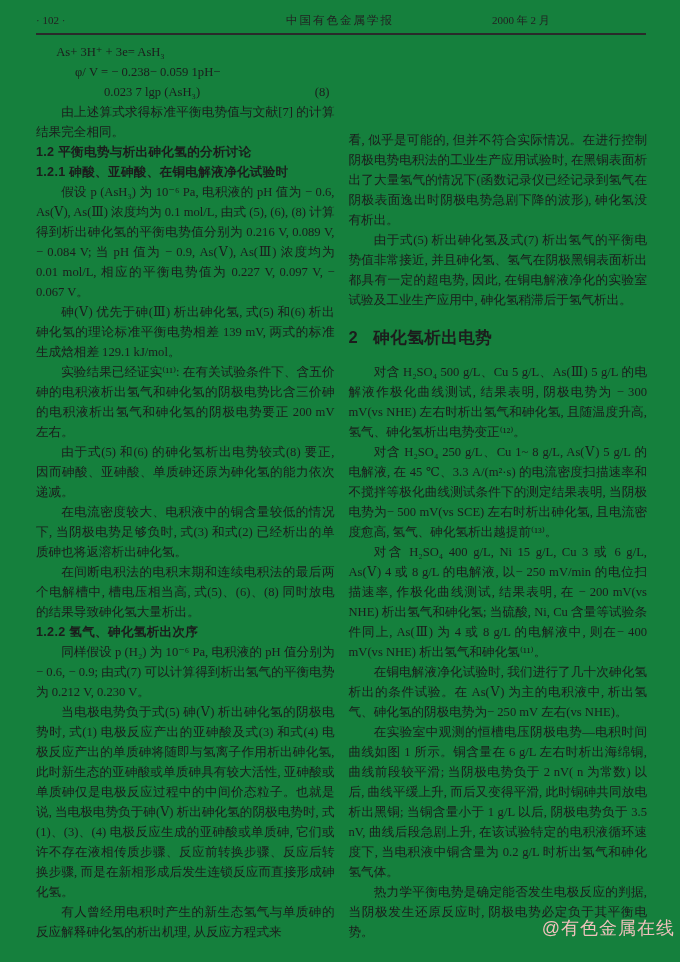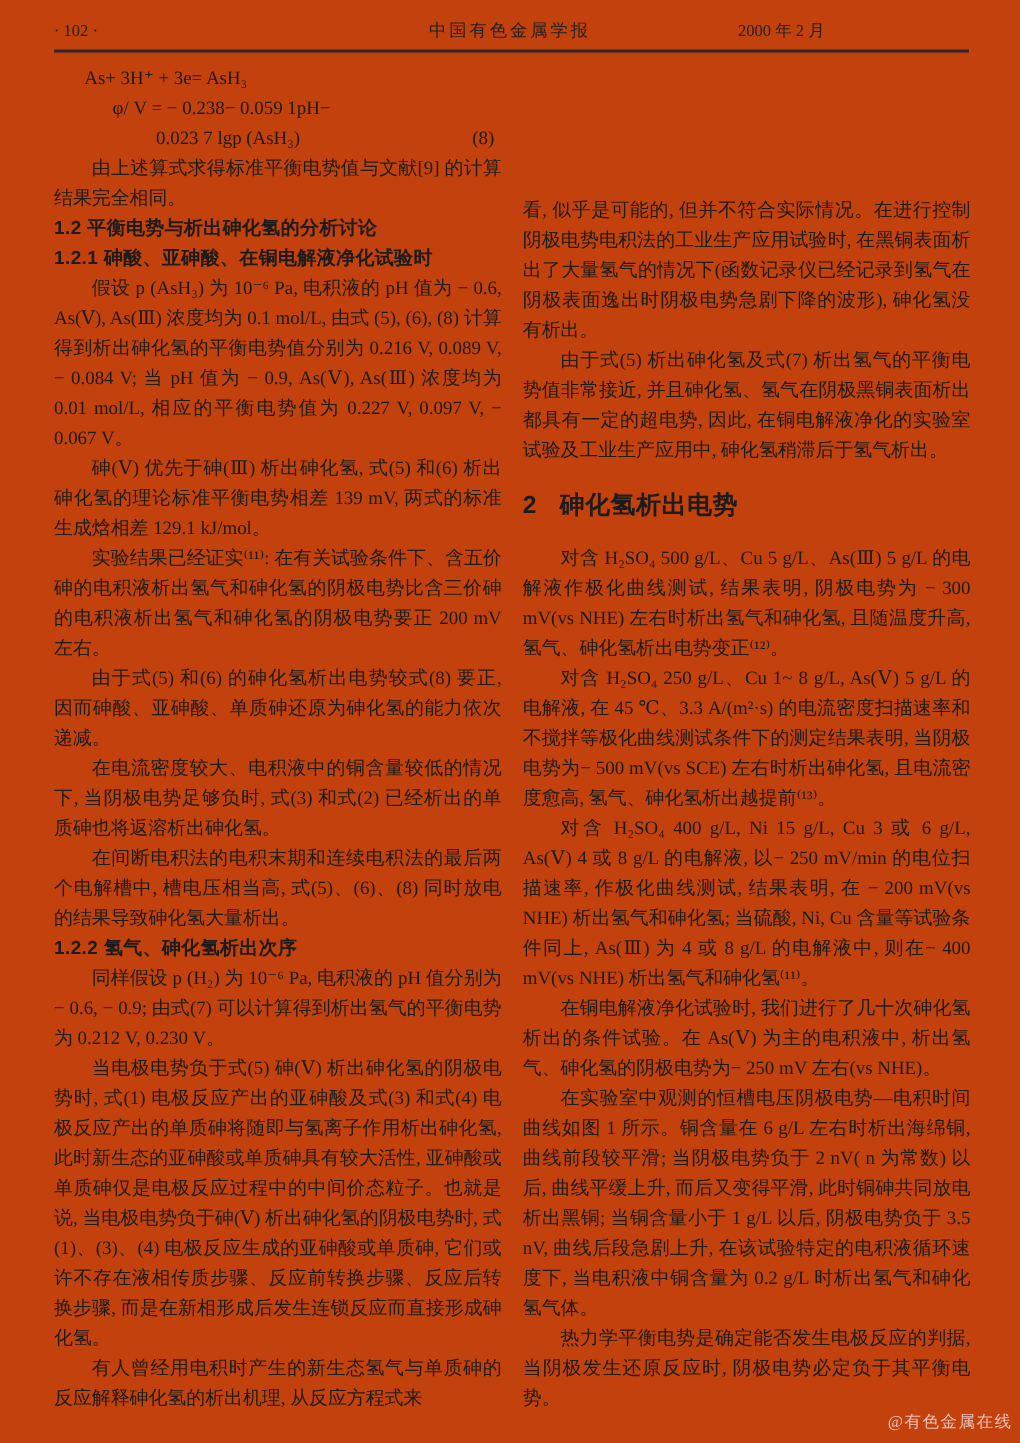--- a/index.html
+++ b/index.html
@@ -4,21 +4,21 @@
 <style>
   html,body{margin:0;padding:0;}
   body{
     width:680px;height:962px;
     background:#efeeec;
     font-family:"Liberation Serif","DejaVu Serif",serif;
   }
   .page{
     position:relative;
     width:680px;height:962px;
-    background:#c2410c;
+    background:#15803d;
     color:#1c1c1c;
     overflow:hidden;
     box-sizing:border-box;
   }
   .page-header{
     display:flex;
     align-items:baseline;
     padding:13px 36px 0 36px;
     font-size:11px;
     color:#222;
@@ -70,23 +70,23 @@
     line-height:20px;
     font-weight:700;
     font-family:"Liberation Sans","DejaVu Sans",sans-serif;
     display:flex;
     gap:15px;
     letter-spacing:0.5px;
   }
   .watermark{
     position:absolute;
     right:5px;
-    bottom:7px;
-    font-size:11px;
-    font-family:Liberation Serif, serif;
+    bottom:22px;
+    font-size:18px;
+    font-family:Liberation Sans, sans-serif;
     color:#eec1bb;
     letter-spacing:1px;
   }
 </style>
 </head>
 <body>
 
 <div class="page">
 
   <header class="page-header">
@@ -100,21 +100,21 @@
 
     <section class="col">
       <div class="eq">
         <div class="eq-l1">As+ 3H⁺ + 3e= AsH₃</div>
         <div class="eq-l2">φ/ V = − 0.238− 0.059 1pH−</div>
         <div class="eq-row">
           <span class="eq-l3">0.023 7 lgp (AsH₃)</span>
           <span class="eq-num">(8)</span>
         </div>
       </div>
-      <p class="para">由上述算式求得标准平衡电势值与文献[9] 的计算结果完全相同。</p>
+      <p class="para">由上述算式求得标准平衡电势值与文献[7] 的计算结果完全相同。</p>
       <h3 class="h-sub">1.2  平衡电势与析出砷化氢的分析讨论</h3>
       <h4 class="h-subsub">1.2.1  砷酸、亚砷酸、在铜电解液净化试验时</h4>
       <p class="para">假设 p (AsH₃) 为 10⁻⁶ Pa, 电积液的 pH 值为 − 0.6, As(Ⅴ), As(Ⅲ) 浓度均为 0.1 mol/L, 由式 (5), (6), (8) 计算得到析出砷化氢的平衡电势值分别为 0.216 V, 0.089 V, − 0.084 V; 当 pH 值为 − 0.9, As(Ⅴ), As(Ⅲ) 浓度均为 0.01 mol/L, 相应的平衡电势值为 0.227 V, 0.097 V, − 0.067 V。</p>
       <p class="para">砷(Ⅴ) 优先于砷(Ⅲ) 析出砷化氢, 式(5) 和(6) 析出砷化氢的理论标准平衡电势相差 139 mV, 两式的标准生成焓相差 129.1 kJ/mol。</p>
       <p class="para">实验结果已经证实⁽¹¹⁾: 在有关试验条件下、含五价砷的电积液析出氢气和砷化氢的阴极电势比含三价砷的电积液析出氢气和砷化氢的阴极电势要正 200 mV 左右。</p>
       <p class="para">由于式(5) 和(6) 的砷化氢析出电势较式(8) 要正, 因而砷酸、亚砷酸、单质砷还原为砷化氢的能力依次递减。</p>
       <p class="para">在电流密度较大、电积液中的铜含量较低的情况下, 当阴极电势足够负时, 式(3) 和式(2) 已经析出的单质砷也将返溶析出砷化氢。</p>
       <p class="para">在间断电积法的电积末期和连续电积法的最后两个电解槽中, 槽电压相当高, 式(5)、(6)、(8) 同时放电的结果导致砷化氢大量析出。</p>
       <h4 class="h-subsub">1.2.2  氢气、砷化氢析出次序</h4>
       <p class="para">同样假设 p (H₂) 为 10⁻⁶ Pa, 电积液的 pH 值分别为− 0.6, − 0.9; 由式(7) 可以计算得到析出氢气的平衡电势为 0.212 V, 0.230 V。</p>

